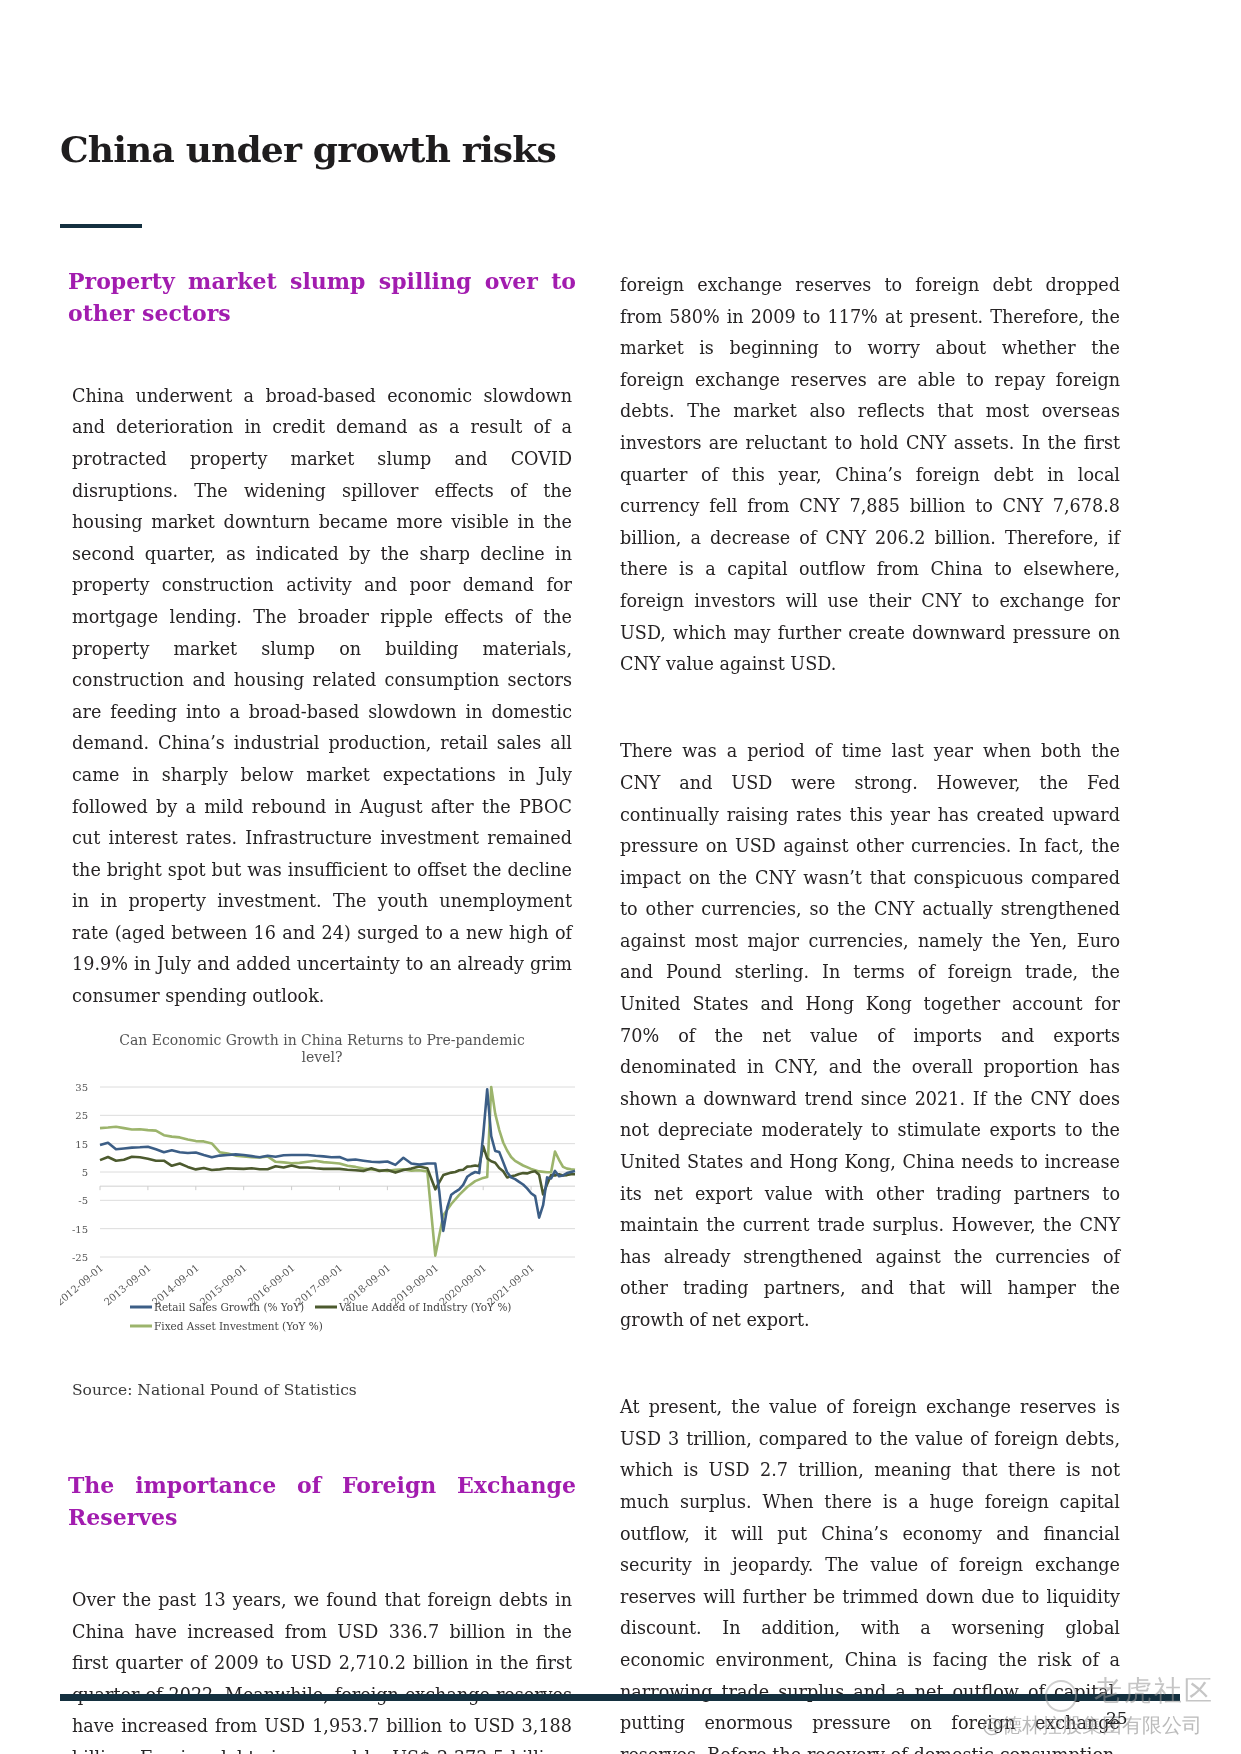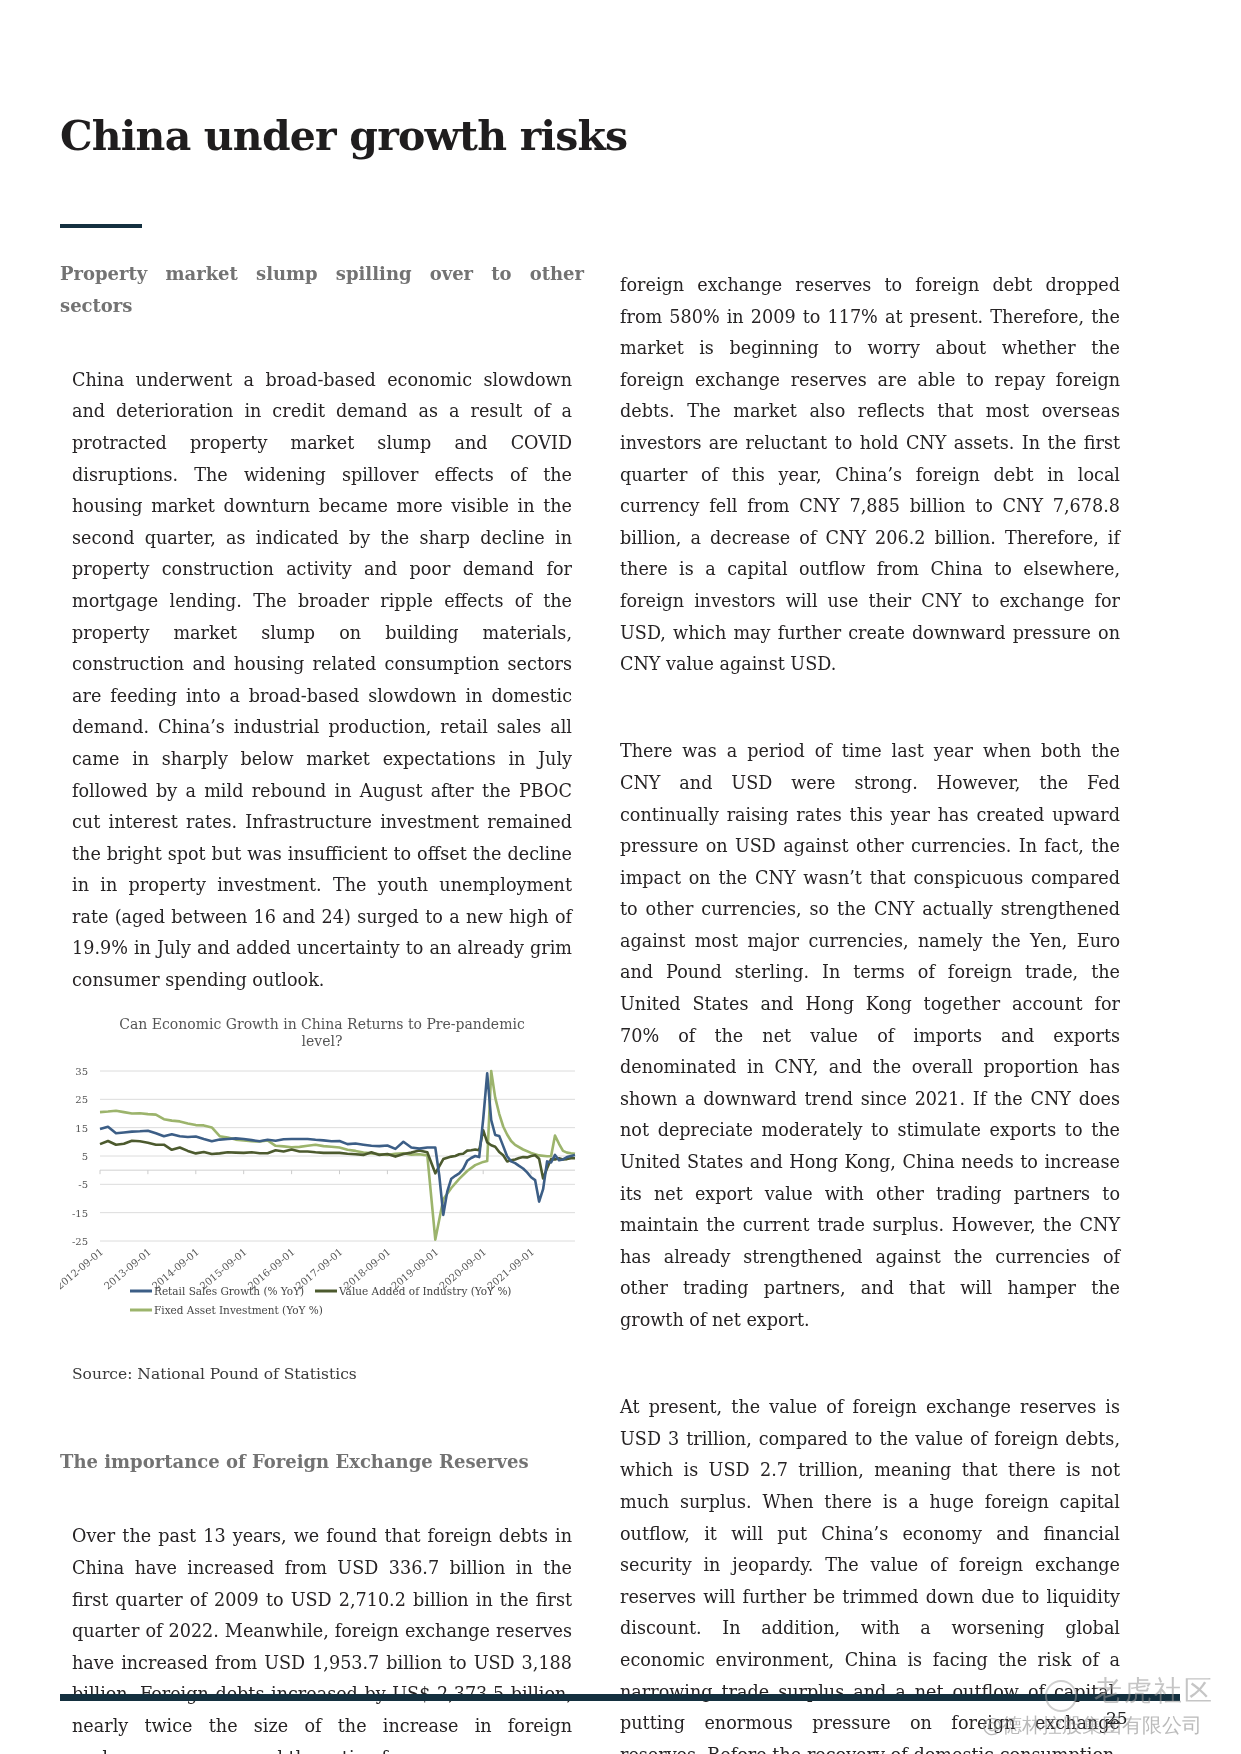--- a/index.html
+++ b/index.html
@@ -1,27 +1,27 @@
 <!DOCTYPE html>
 <html><head>
 <meta charset="utf-8">
 <style>
   html, body { margin: 0; padding: 0; background: #ffffff; }
   body { width: 1241px; height: 1754px; position: relative; overflow: hidden;
          font-family: "DejaVu Serif", "Liberation Serif", serif; color: #231f20; }
-  .title { position: absolute; left: 60px; top: 112px; margin: 0;
-           font-family: "DejaVu Serif", serif; font-weight: bold; font-size: 41px;
+  .title { position: absolute; left: 60px; top: 128px; margin: 0;
+           font-family: "DejaVu Serif", serif; font-weight: bold; font-size: 36px;
            letter-spacing: -0.8px; color: #1f1d1e; }
   .title-rule { position: absolute; left: 60px; top: 224px; width: 82px; height: 4px; background: #14303f; }
   .col { position: absolute; top: 258px; width: 524px; font-size: 17.6px; line-height: 31.6px;
          text-align: justify; color: #262324; }
   .col.left { left: 60px; }
   .col.right { left: 608px; }
   .col p { margin: 12px; }
-  .col h2 { margin: 0; font-size: 18px; font-weight: bold; line-height: 31.6px; color: #737373; }
+  .col h2 { margin: 8px; font-size: 22px; font-weight: bold; line-height: 31.6px; color: #a21caf; }
   .gap { height: 31.6px; }
   .chart-wrap { position: relative; width: 524px; height: 340px; }
   .chart-wrap svg { position: absolute; left: 0; top: 0; }
   .source { font-size: 15.5px; color: #3a3a3a; line-height: 26px; margin-top: 0; }
   .footer-bar { position: absolute; left: 60px; top: 1694px; width: 1120px; height: 7px; background: #14303f; }
   .page-num { position: absolute; left: 1106px; top: 1708px; font-size: 17px; color: #222; }
   .watermark-1 { position: absolute; left: 1094px; top: 1672px; font-family: Liberation Sans, sans-serif;
                  font-size: 28px; color: rgba(150,150,150,0.55); letter-spacing: 2px; }
   .watermark-2 { position: absolute; left: 982px; top: 1712px; font-family: "DejaVu Sans", sans-serif;
                  font-size: 20px; color: rgba(140,140,140,0.6); }

